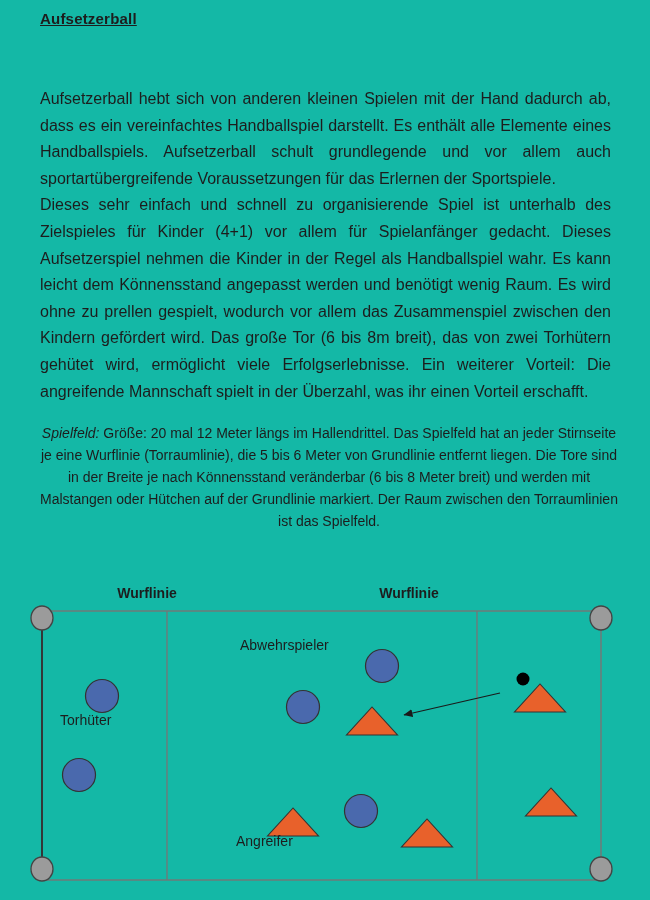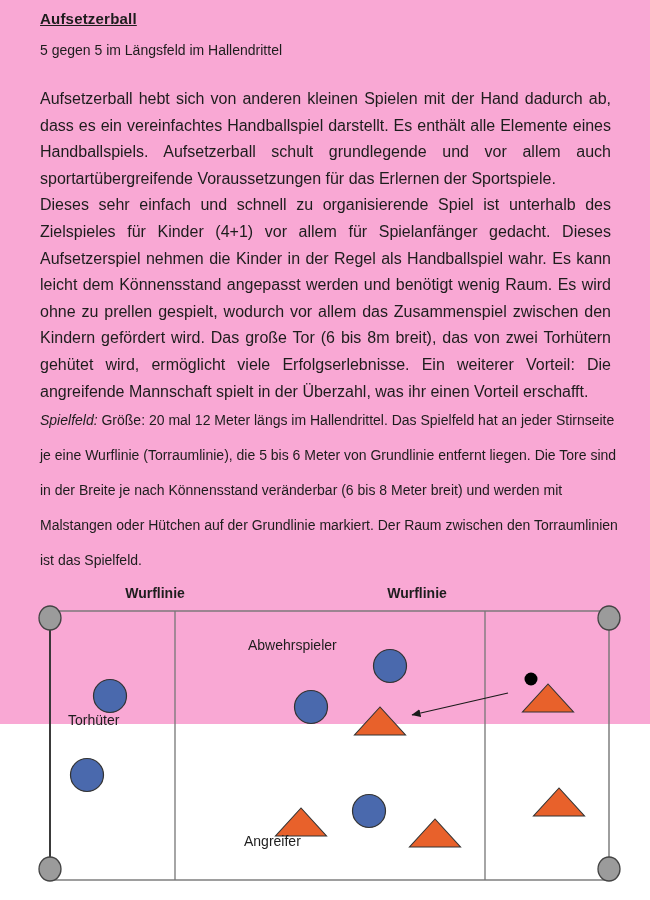--- a/index.html
+++ b/index.html
@@ -4,57 +4,56 @@
 <style>
   * { margin: 0; padding: 0; box-sizing: border-box; }
   html, body { background: #ffffff; }
   body {
     width: 650px; height: 900px;
     font-family: "Liberation Sans", sans-serif;
     color: #1d1d1d;
     position: relative;
     overflow: hidden;
   }
-  .page { position: relative; width: 650px; height: 724px; background: #f9a8d4; }
+  .page { position: relative; width: 650px; height: 900px; background: #14b8a6; }
 
   .doc-title {
     position: absolute; left: 40px; top: 10px;
     font-size: 15px; font-weight: bold;
     text-decoration: underline;
     letter-spacing: 0.2px;
   }
   .doc-subtitle {
     position: absolute; left: 40px; top: 42px;
     font-size: 14px;
   }
   .body-text {
     position: absolute; left: 40px; top: 86px; width: 571px;
     font-size: 16px; line-height: 26.6px;
     text-align: justify;
   }
   .body-text p { margin: 0; }
   .spielfeld-par {
-    position: absolute; left: 40px; top: 403px; width: 578px;
-    font-size: 14px; line-height: 35px;
-    text-align: left;
+    position: absolute; left: 40px; top: 422px; width: 578px;
+    font-size: 14px; line-height: 22px;
+    text-align: center;
   }
   .spielfeld-par em { font-style: italic; }
 
-  .diagram-wrap { position: absolute; left: 0; top: 578px; width: 650px; height: 322px; padding-left: 8px; }
+  .diagram-wrap { position: absolute; left: 0; top: 578px; width: 650px; height: 322px; }
   svg { display: block; }
   svg text { font-family: "Liberation Sans", sans-serif; }
 </style>
 </head>
 <body>
 
 <div class="page">
 
   <h1 class="doc-title">Aufsetzerball</h1>
 
-  <p class="doc-subtitle">5 gegen 5 im Längsfeld im Hallendrittel</p>
 
   <div class="body-text">
     <p>Aufsetzerball hebt sich von anderen kleinen Spielen mit der Hand dadurch ab, dass es ein vereinfachtes Handballspiel darstellt. Es enthält alle Elemente eines Handballspiels. Aufsetzerball schult grundlegende und vor allem auch sportartübergreifende Voraussetzungen für das Erlernen der Sportspiele.</p>
     <p>Dieses sehr einfach und schnell zu organisierende Spiel ist unterhalb des Zielspieles für Kinder (4+1) vor allem für Spielanfänger gedacht. Dieses Aufsetzerspiel nehmen die Kinder in der Regel als Handballspiel wahr. Es kann leicht dem Könnensstand angepasst werden und benötigt wenig Raum. Es wird ohne zu prellen gespielt, wodurch vor allem das Zusammenspiel zwischen den Kindern gefördert wird. Das große Tor (6 bis 8m breit), das von zwei Torhütern gehütet wird, ermöglicht viele Erfolgserlebnisse. Ein weiterer Vorteil: Die angreifende Mannschaft spielt in der Überzahl, was ihr einen Vorteil erschafft.</p>
   </div>
 
   <p class="spielfeld-par"><em>Spielfeld:</em><span> Größe: 20 mal 12 Meter längs im Hallendrittel. Das Spielfeld hat an jeder Stirnseite je eine Wurflinie (Torraumlinie), die 5 bis 6 Meter von Grundlinie entfernt liegen. Die Tore sind in der Breite je nach Könnensstand veränderbar (6 bis 8 Meter breit) und werden mit Malstangen oder Hütchen auf der Grundlinie markiert. Der Raum zwischen den Torraumlinien ist das Spielfeld.</span></p>
 
   <div class="diagram-wrap">
     <svg id="diagram" width="650" height="322" viewBox="0 0 650 322">

